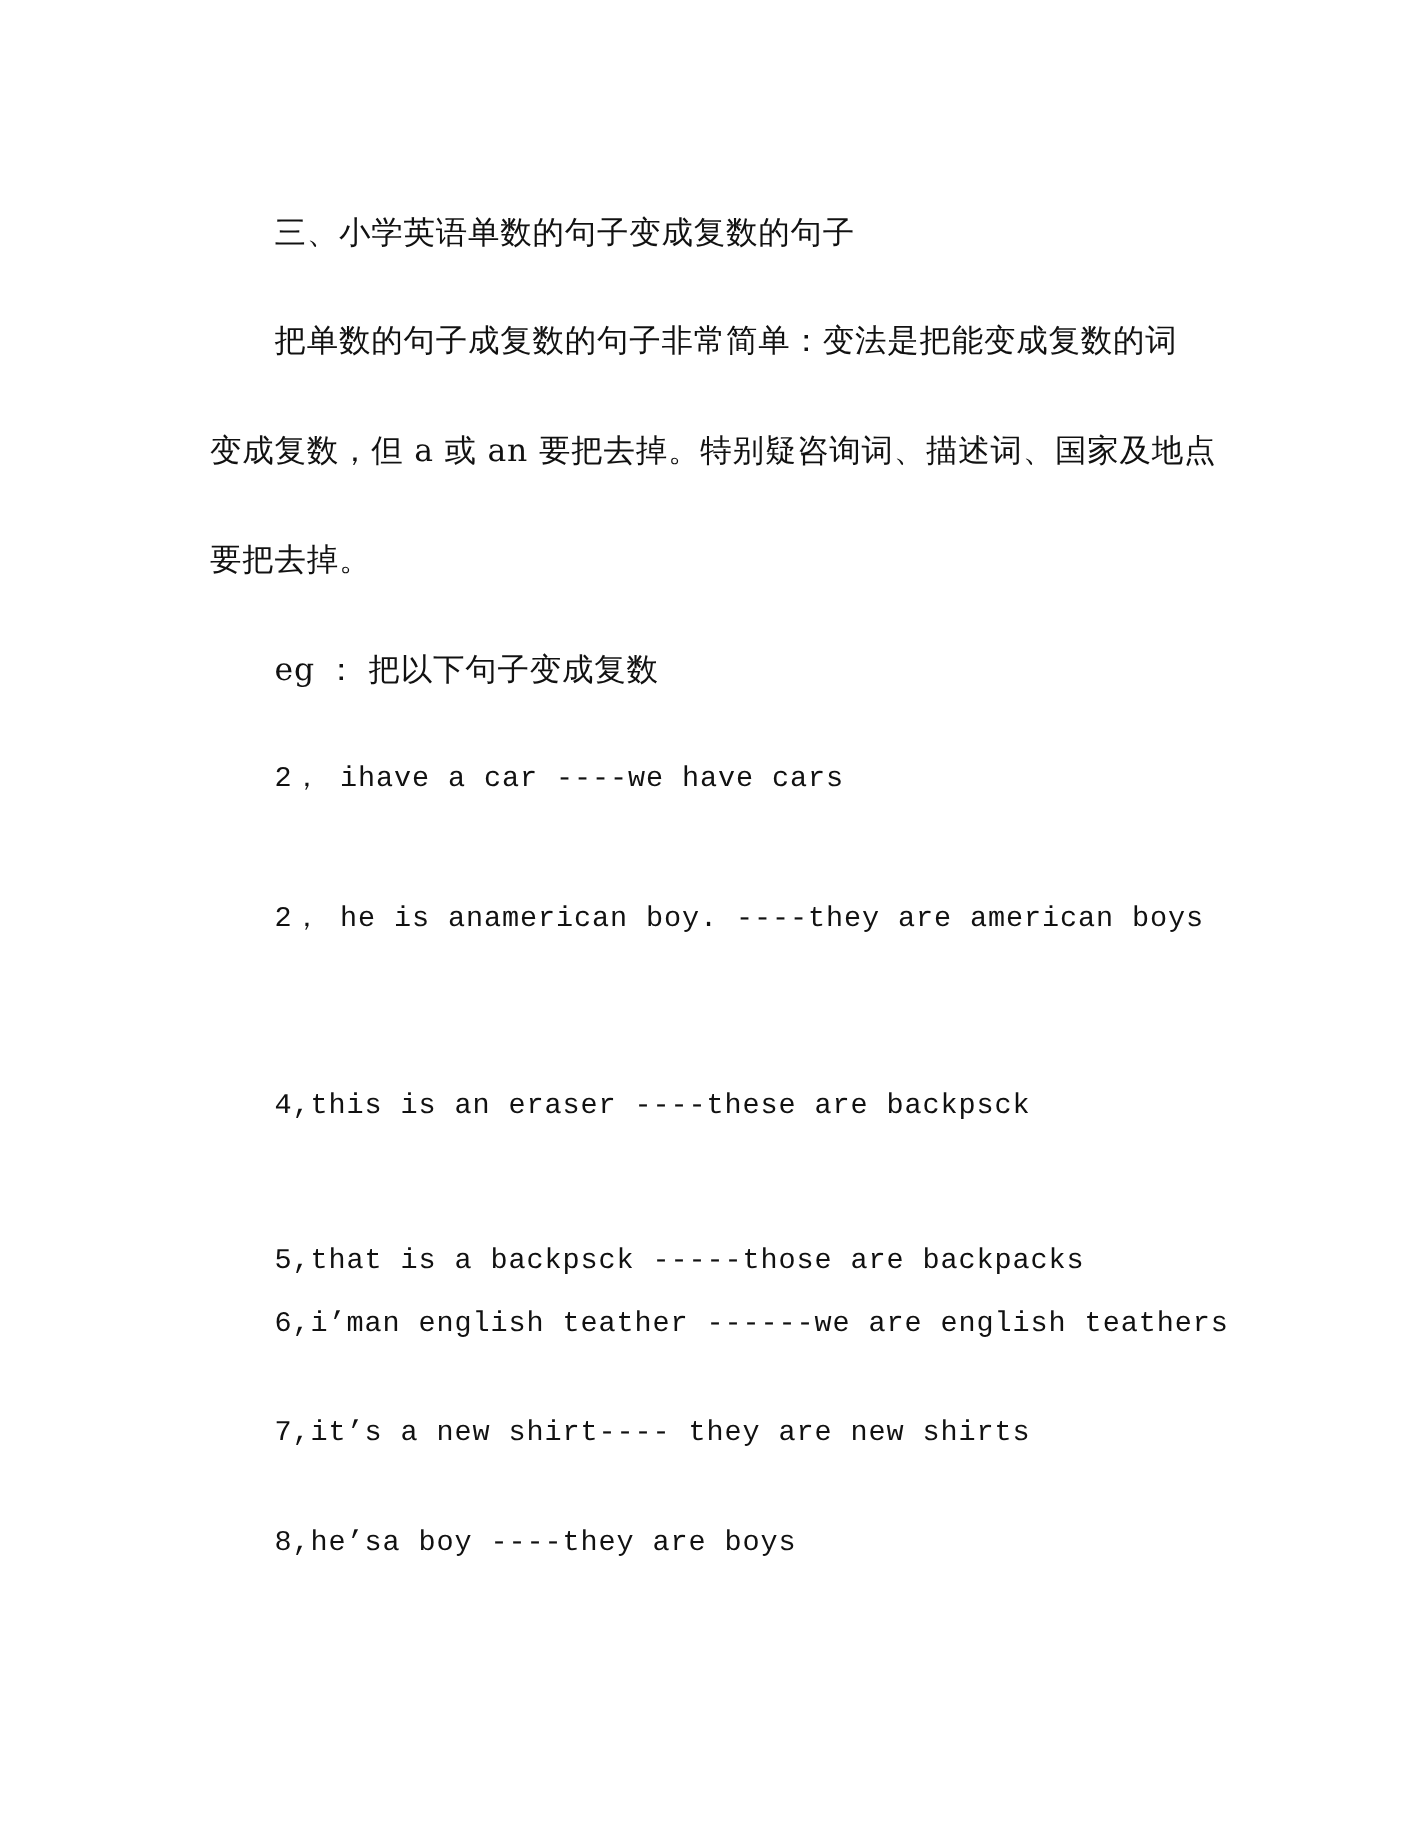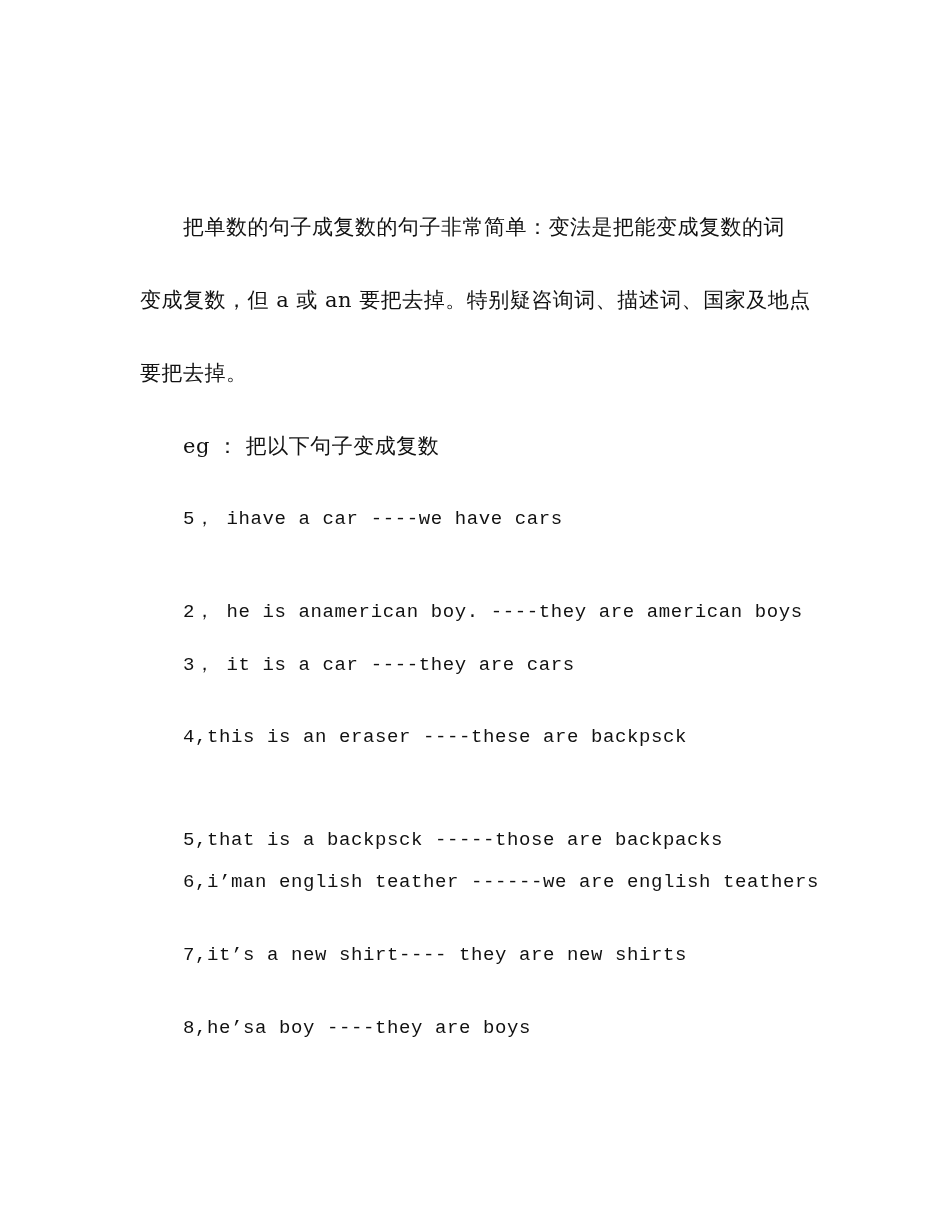--- a/index.html
+++ b/index.html
@@ -40,29 +40,29 @@
       font-family: "Liberation Mono", "DejaVu Sans Mono", monospace;
       font-size: 19px;
       letter-spacing: 0.6px;
     }
   </style>
 </head>
 <body>
 
 <div class="page">
 
+  <div class="line cjk indent" style="top:143px;">三、小学英语单数的句子变成复数的句子</div>
 
   <div class="line cjk" style="top:288px;">变成复数，但 a 或 an 要把去掉。特别疑咨询词、描述词、国家及地点</div>
   <div class="line cjk indent" style="top:215px;">把单数的句子成复数的句子非常简单：变法是把能变成复数的词</div>
   <div class="line cjk" style="top:361px;">要把去掉。</div>
 
   <div class="line cjk indent" style="top:434px;">eg ： 把以下句子变成复数</div>
 
-  <div class="line mono indent" style="top:507px;">5， ihave a car ----we have cars</div>
+  <div class="line mono indent" style="top:507px;">2， ihave a car ----we have cars</div>
   <div class="line mono indent" style="top:580px;margin-top:20px;">2， he is anamerican boy. ----they are american boys</div>
-  <div class="line mono indent" style="top:653px;">3， it is a car ----they are cars</div>
   <div class="line mono indent" style="top:725px;">4,this is an eraser ----these are backpsck</div>
   <div class="line mono indent" style="top:828px;">5,that is a backpsck -----those are backpacks</div>
   <div class="line mono indent" style="top:870px;">6,i’man english teather ------we are english teathers</div>
   <div class="line mono indent" style="top:943px;">7,it’s a new shirt---- they are new shirts</div>
   <div class="line mono indent" style="top:1016px;">8,he’sa boy ----they are boys</div>
 
 </div>
 
 </body></html>

